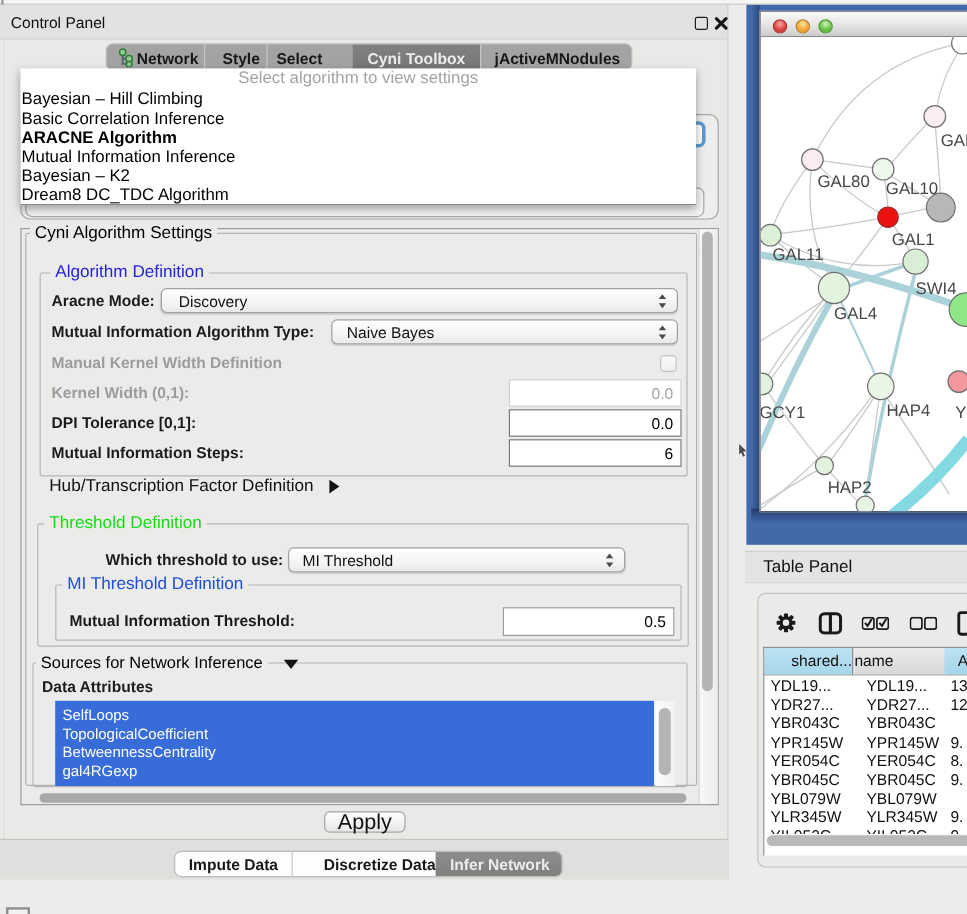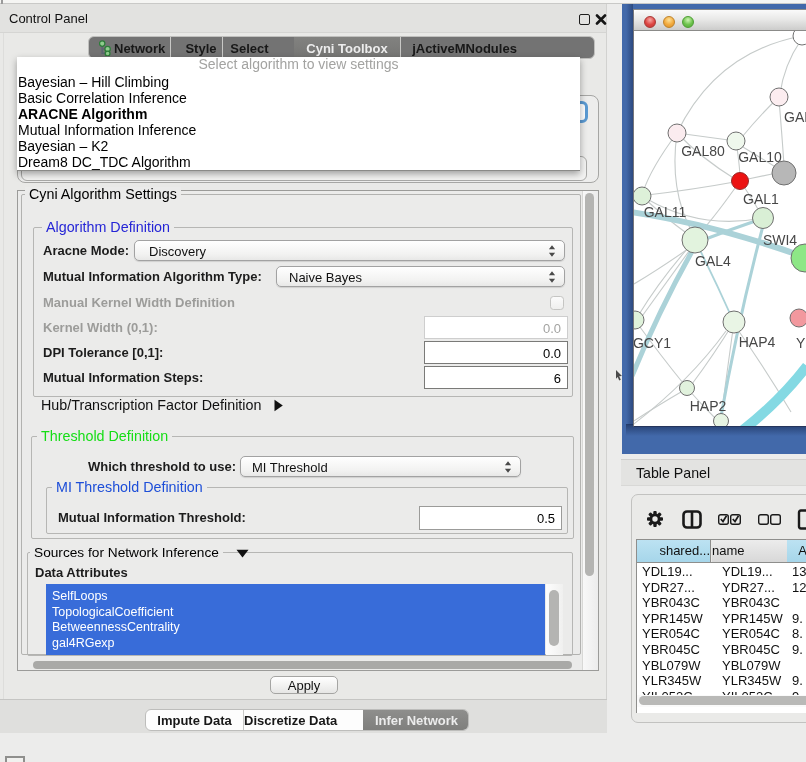--- a/index.html
+++ b/index.html
@@ -27,21 +27,21 @@
   <div class="abs" style="left:0;top:4px;width:607px;height:29px;background:#e2e2e0;border-bottom:1px solid #d5d5d3;border-right:1px solid #d2d2d0">
     <div class="abs" style="left:9px;top:0;height:42px;line-height:29px;font-size:13px;color:#111">Control Panel</div>
   </div>
   <div class="abs" style="left:579px;top:14px;width:10.5px;height:10.5px;border:1.6px solid #1d1d1d;border-radius:2px"></div>
   <svg class="abs" style="left:595px;top:14px" width="12" height="11" viewBox="0 0 12 11">
     <path d="M2 1.5 L10 9.5 M10 1.5 L2 9.5" stroke="#151515" stroke-width="2.6" stroke-linecap="round"></path>
   </svg>
 
   <div class="abs" style="left:3px;top:33px;width:1px;height:700px;background:#dddddb"></div>
 
-  <div class="abs" style="left:88px;top:36px;width:507px;height:23px;background:#737373;border:1px solid #c0c0be;border-radius:6px;overflow:hidden;font-size:13px;font-weight:bold;color:#181818">
+  <div class="abs" style="left:88px;top:36px;width:439px;height:23px;background:#a3a3a3;border:1px solid #c0c0be;border-radius:6px;overflow:hidden;font-size:13px;font-weight:bold;color:#181818">
     <div class="abs" style="left:0;top:0;width:82px;height:23px;border-right:1px solid #c8c8c6">
       <svg class="abs" style="left:10px;top:3px" width="13" height="16" viewBox="0 0 13 16">
         <path d="M3.2 5 L3.2 13.2 L6.5 13.2 M3.2 9 L6 9" stroke="#5d6572" stroke-width="1.6" fill="none"></path>
         <circle cx="3.2" cy="3.6" r="2.7" fill="#8fcc8d" stroke="#2e7d3a" stroke-width="1.3"></circle>
         <circle cx="8.6" cy="9" r="2.7" fill="#8fcc8d" stroke="#2e7d3a" stroke-width="1.3"></circle>
         <circle cx="8.6" cy="13.6" r="2.4" fill="#8fcc8d" stroke="#2e7d3a" stroke-width="1.3"></circle>
       </svg>
       <span class="abs" style="left:25px;top:0;height:23px;line-height:23px">Network</span>
     </div>
     <div class="abs" style="left:82px;top:0;width:52px;height:23px;border-right:1px solid #c8c8c6;text-align:center;line-height:23px;padding-left:9px">Style</div>
@@ -128,26 +128,26 @@
       <path d="M0.5 0.8 L12.5 0.8 L6.5 8.5 Z" fill="#111"></path>
     </svg>
   <div class="lbl" style="left:35px;top:566px;height:14px;line-height:14px">Data Attributes</div>
 
   <div class="abs" style="left:46px;top:584px;width:499px;height:71px;background:#386cd9;color:#fff;font-size:12.5px">
     <div class="abs" style="left:6px;top:5px;line-height:15.5px">SelfLoops<br>TopologicalCoefficient<br>BetweennessCentrality<br>gal4RGexp</div>
   </div>
   <div class="abs" style="left:546px;top:584px;width:17px;height:71px;background:linear-gradient(to right,#fdfdfd,#f0f0ef)"></div>
   <div class="abs" style="left:549px;top:590px;width:10px;height:56px;background:#b4b4b2;border-radius:5px"></div>
 
-  <div class="abs" style="left:270px;top:676px;width:68px;height:18px;border:1px solid #a5a5a3;border-radius:5px;background:linear-gradient(#ffffff,#f0f0ef 60%,#e6e6e5);text-align:center;line-height:17px;font-size:13px;color:#111">Apply</div>
+  <div class="abs" style="left:270px;top:676px;width:68px;height:18px;border:1px solid #a5a5a3;border-radius:5px;background:linear-gradient(#ffffff,#f0f0ef 60%,#e6e6e5);text-align:center;line-height:17px;font-size:18px;color:#111">Apply</div>
 
   <div class="abs" style="left:0;top:699px;width:607px;height:34px;background:#dfdfdd;border-top:1px solid #c5c5c3">
     <div class="abs" style="left:145px;top:9px;width:324px;height:22px;background:#fdfdfd;border:1px solid #bdbdbb;border-radius:6px;overflow:hidden;font-size:13px;font-weight:bold;color:#181818">
       <div class="abs" style="left:0;top:0;width:98px;height:22px;text-align:center;line-height:21px;border-right:1px solid #c8c8c6">Impute Data</div>
-      <div class="abs" style="left:98px;top:0;width:119px;height:34px;text-align:left;line-height:21px">Discretize Data</div>
+      <div class="abs" style="left:98px;top:0;width:119px;height:34px;text-align:right;line-height:21px">Discretize Data</div>
       <div class="abs" style="left:217px;top:0;width:107px;height:22px;text-align:center;line-height:21px;background:linear-gradient(#8e8e8c,#7e7e7c);color:#ececec">Infer Network</div>
     </div>
   </div>
 </div>
 
 <div class="abs" style="left:5px;top:756px;width:20px;height:14px;border:2px solid #8f8f8d;background:#f1f1ef"></div>
 
 <svg class="abs" style="left:615px;top:370px" width="8" height="12" viewBox="0 0 8 12">
     <path d="M1 0 L7 6 L4.2 6.3 L5.8 9.8 L4.2 10.6 L2.7 7.1 L1 8.8 Z" fill="#4a4a4a"></path>
   </svg>

